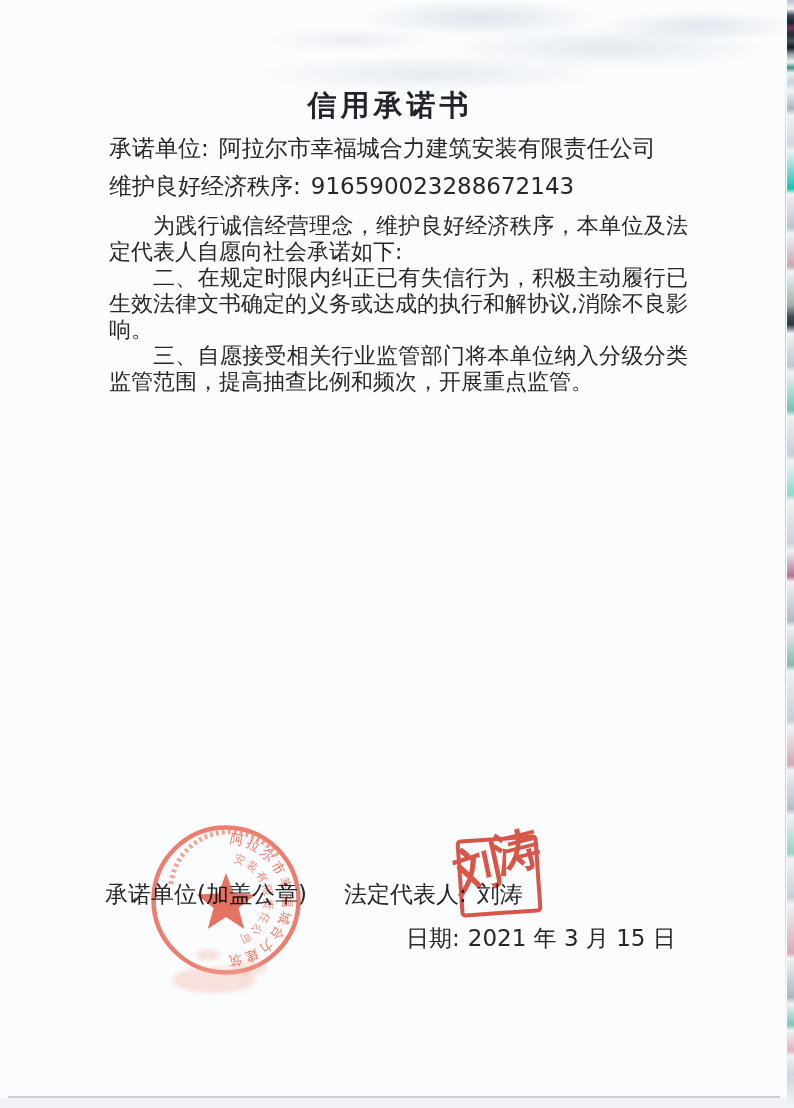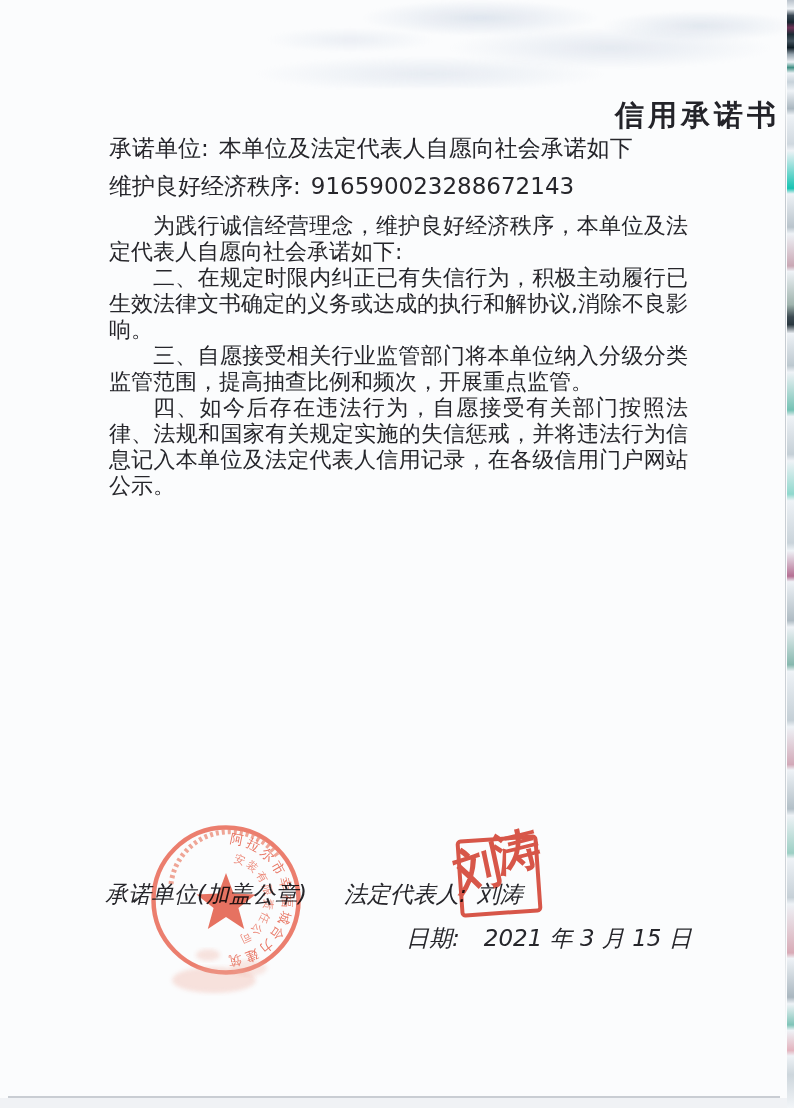--- a/index.html
+++ b/index.html
@@ -63,39 +63,39 @@
     background:#b8bdc4;opacity:.75;
   }
   .bottom-band{
     position:absolute;left:0;top:1098px;width:794px;height:10px;z-index:3;
     background:#f0f2f5;
   }
 
   
   .doc-title{
     position:absolute;top:86px;left:0;width:780px;z-index:2;
-    text-align:right;font-size:29px;font-weight:600;letter-spacing:4px;color:#232329;margin-top:10px;
+    text-align:center;font-size:29px;font-weight:600;letter-spacing:4px;color:#232329;
   }
   .meta-line{position:absolute;left:109px;z-index:2;font-size:23px;white-space:nowrap;}
   .meta-line .lbl{margin-right:10px;}
   #unit-line{top:133px;}
   #code-line{top:171px;}
 
   .body-text{
     position:absolute;top:213px;left:109px;width:579px;z-index:2;
     font-size:22px;line-height:26px;text-align:justify;
   }
   .body-text p{margin:0;text-indent:2em;}
 
-  .footer-label{position:absolute;z-index:2;font-size:23px;white-space:nowrap;font-style:italic;}
+  .footer-label{position:absolute;z-index:2;font-size:23px;white-space:nowrap;}
   #footer-unit{left:105px;top:879px;}
   #footer-rep{left:344px;top:879px;}
   #footer-rep .name{margin-left:10px;margin-top:33px;}
   #footer-date{left:406px;top:923px;}
-  #footer-date .val{margin-left:24px;}
+  #footer-date .val{margin-left:8px;}
 
   
   .seal{
     position:absolute;left:144px;top:820px;width:164px;height:182px;z-index:3;
     mix-blend-mode:multiply;opacity:.93;
   }
 
   
   .stamp{
     position:absolute;left:458px;top:837px;width:74px;height:70px;z-index:3;
@@ -114,32 +114,31 @@
 
   <div class="noise-top"></div>
   <div class="edge-strip"></div>
   <div class="edge-line"></div>
   <div class="bottom-line"></div>
   <div class="bottom-band"></div>
 
   <div class="doc-title">信用承诺书</div>
 
   <div class="meta-line" id="unit-line">
-    <span class="lbl">承诺单位:</span><span>本单位及法定代表人自愿向社会承诺如下</span>
+    <span class="lbl">承诺单位:</span><span>阿拉尔市幸福城合力建筑安装有限责任公司</span>
   </div>
   <div class="meta-line" id="code-line">
     <span class="lbl">维护良好经济秩序:</span><span>916590023288672143</span>
   </div>
 
   <div class="body-text">
 
   <p class="para">为践行诚信经营理念，维护良好经济秩序，本单位及法定代表人自愿向社会承诺如下:</p>
       <p class="para">二、在规定时限内纠正已有失信行为，积极主动履行已生效法律文书确定的义务或达成的执行和解协议,消除不良影响。</p>
       <p class="para">三、自愿接受相关行业监管部门将本单位纳入分级分类监管范围，提高抽查比例和频次，开展重点监管。</p>
-      <p class="para">四、如今后存在违法行为，自愿接受有关部门按照法律、法规和国家有关规定实施的失信惩戒，并将违法行为信息记入本单位及法定代表人信用记录，在各级信用门户网站公示。</p>
     </div>
 
   <div class="footer-label" id="footer-unit">承诺单位(加盖公章)</div>
   <div class="footer-label" id="footer-rep">
     <span>法定代表人:</span><span class="name">刘涛</span>
   </div>
   <div class="footer-label" id="footer-date">
     <span>日期:</span><span class="val">2021 年 3 月 15 日</span>
   </div>
 

